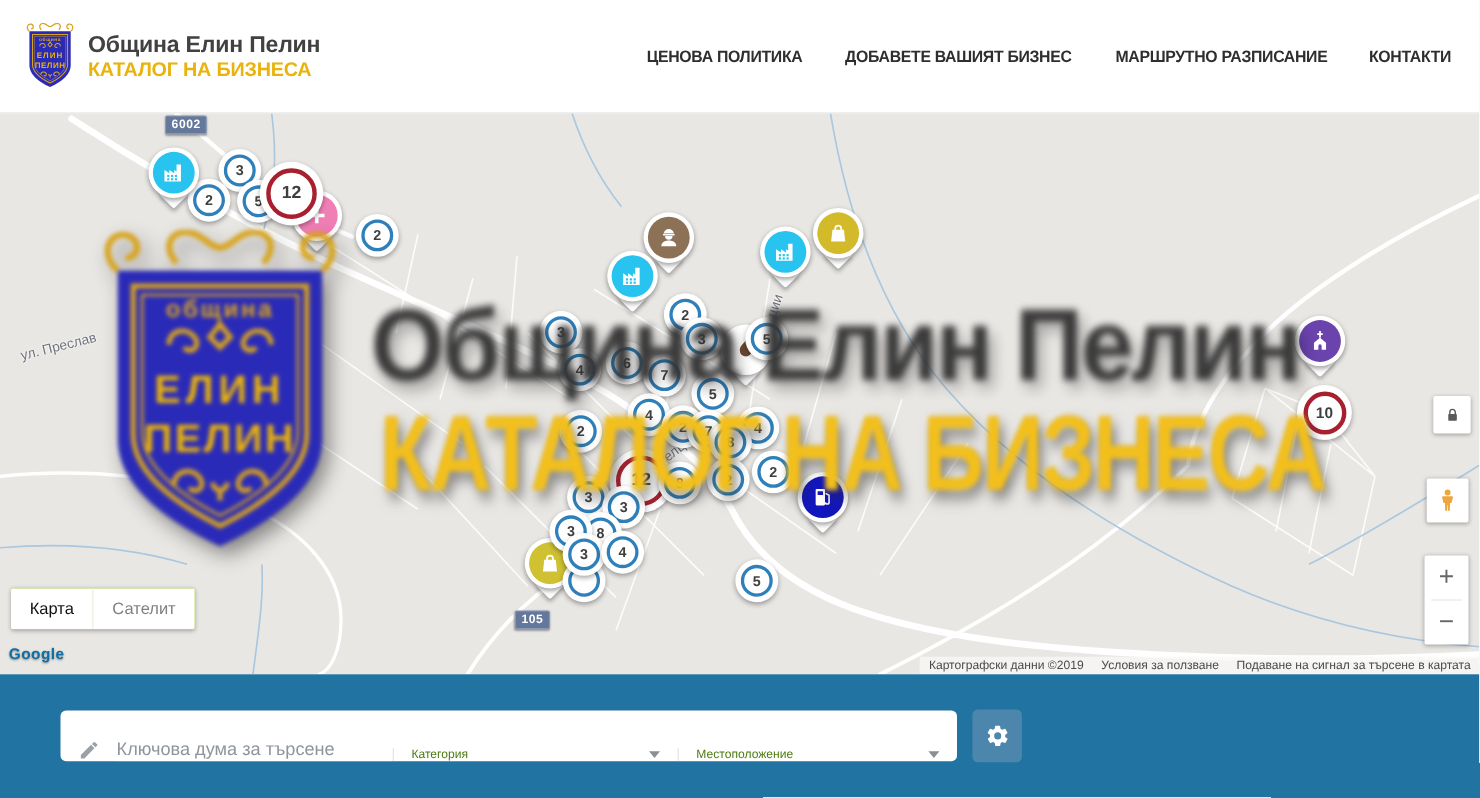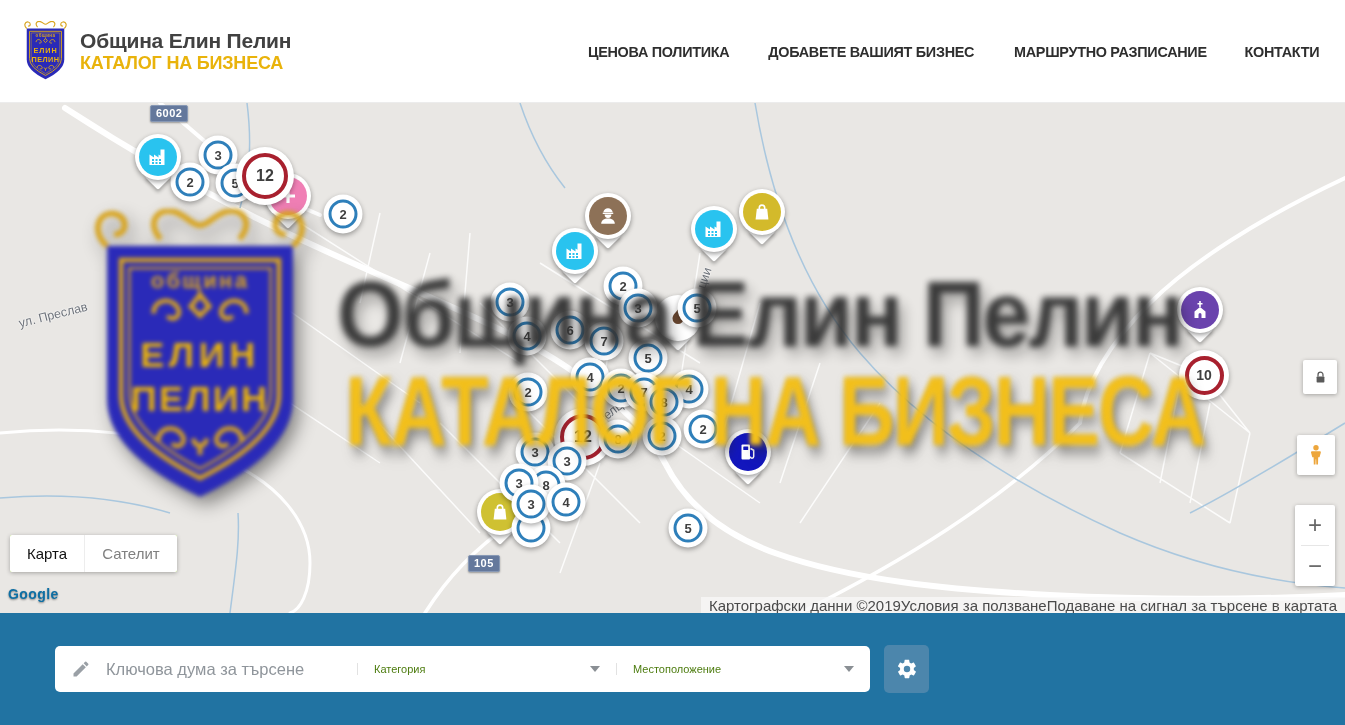--- a/index.html
+++ b/index.html
@@ -75,41 +75,41 @@
   .type-control{position:absolute;left:10px;top:432px;display:flex;background:#bef264;
             box-shadow:0 1px 4px rgba(0,0,0,.3);border-radius:2px;overflow:hidden;}
   .type-btn{padding:10px 17px;font-size:15px;cursor:pointer;background:#fff;}
   .type-btn.active{color:#111;font-weight:500;}
   .type-btn.inactive{color:#808080;border-left:1px solid #ededed;}
 
   .google-logo{position:absolute;left:8px;top:483px;color:#0369a1;font-size:14px;font-weight:700;
             letter-spacing:.4px;text-shadow:0 1px 2px rgba(80,80,80,.7);cursor:pointer;opacity:.95;}
 
   .attribution{position:absolute;right:0;bottom:0;height:16px;display:flex;align-items:center;
-            padding:0 8px;background:rgba(248,248,248,.75);font-size:15px;color:#4a4a4a;}
+            gap:16px;padding:0 8px;background:rgba(248,248,248,.75);font-size:11px;color:#4a4a4a;}
   .attribution span{white-space:nowrap;}
   .attr-link{cursor:pointer;}
 
   .sq-btn{position:absolute;background:#fff;box-shadow:0 1px 4px rgba(0,0,0,.3);border-radius:2px;
             display:flex;align-items:center;justify-content:center;cursor:pointer;}
   .lock-btn{right:8px;top:257px;width:34px;height:34px;}
   .lock-btn svg{width:17px;height:17px;}
   .pegman-btn{right:10px;top:332px;width:38px;height:40px;}
   .pegman-btn svg{width:24px;height:24px;}
   .zoomctl{position:absolute;right:10px;top:402px;width:40px;height:81px;background:#fff;
             box-shadow:0 1px 4px rgba(0,0,0,.3);border-radius:2px;display:flex;flex-direction:column;}
   .zoom-btn{flex:1;display:flex;align-items:center;justify-content:center;font-size:24px;
             color:#666;cursor:pointer;font-weight:400;}
   .zoom-divider{height:1px;background:#e6e6e6;margin:0 6px;}
 
   
   .bottombar{position:absolute;top:613px;left:0;width:1345px;height:112px;display:flex;
             background:#2173a2;}
   .bar-left{flex:1;display:flex;align-items:center;padding-left:55px;}
-  .search-group{display:flex;align-items:center;width:815px;height:46px;background:#fff;
+  .search-group{display:flex;align-items:flex-end;width:815px;height:46px;background:#fff;
             border-radius:5px;overflow:hidden;}
   .sg-section{display:flex;align-items:center;}
   .sg-keyword{width:302px;}
   .sg-category{width:258px;border-left:1px solid #e2e2e2;justify-content:space-between;}
   .sg-location{width:253px;border-left:1px solid #e2e2e2;justify-content:space-between;}
   .sg-keyword svg{width:20px;height:20px;margin:0 13px 0 16px;flex:none;}
   .kw-input{border:none;outline:none;flex:1;font-size:16.5px;color:#555;min-width:0;
             font-family:"Liberation Sans",sans-serif;}
   .kw-input::placeholder{color:#8f959b;opacity:1;}
   .select-label{font-size:11px;color:#4d7c0f;margin-left:16px;}

